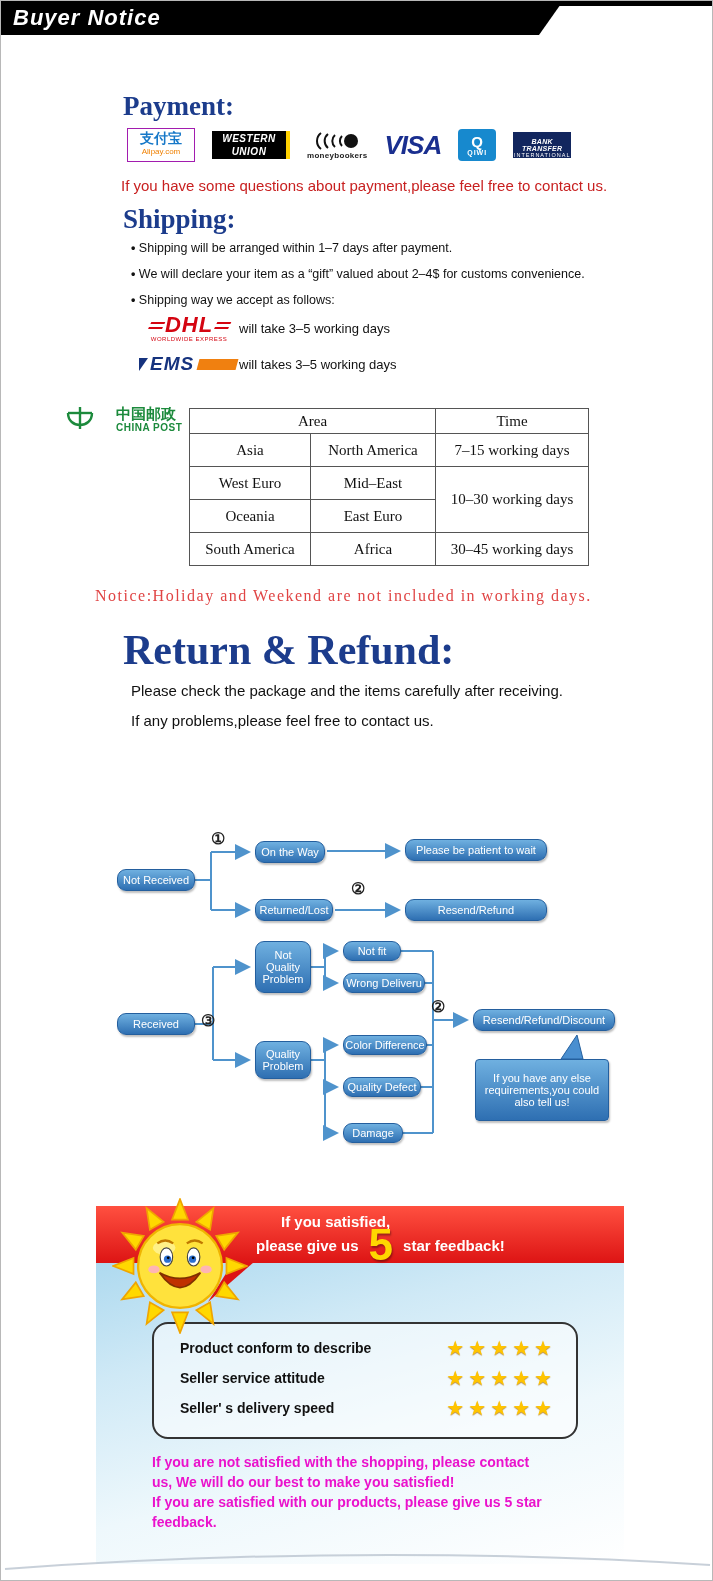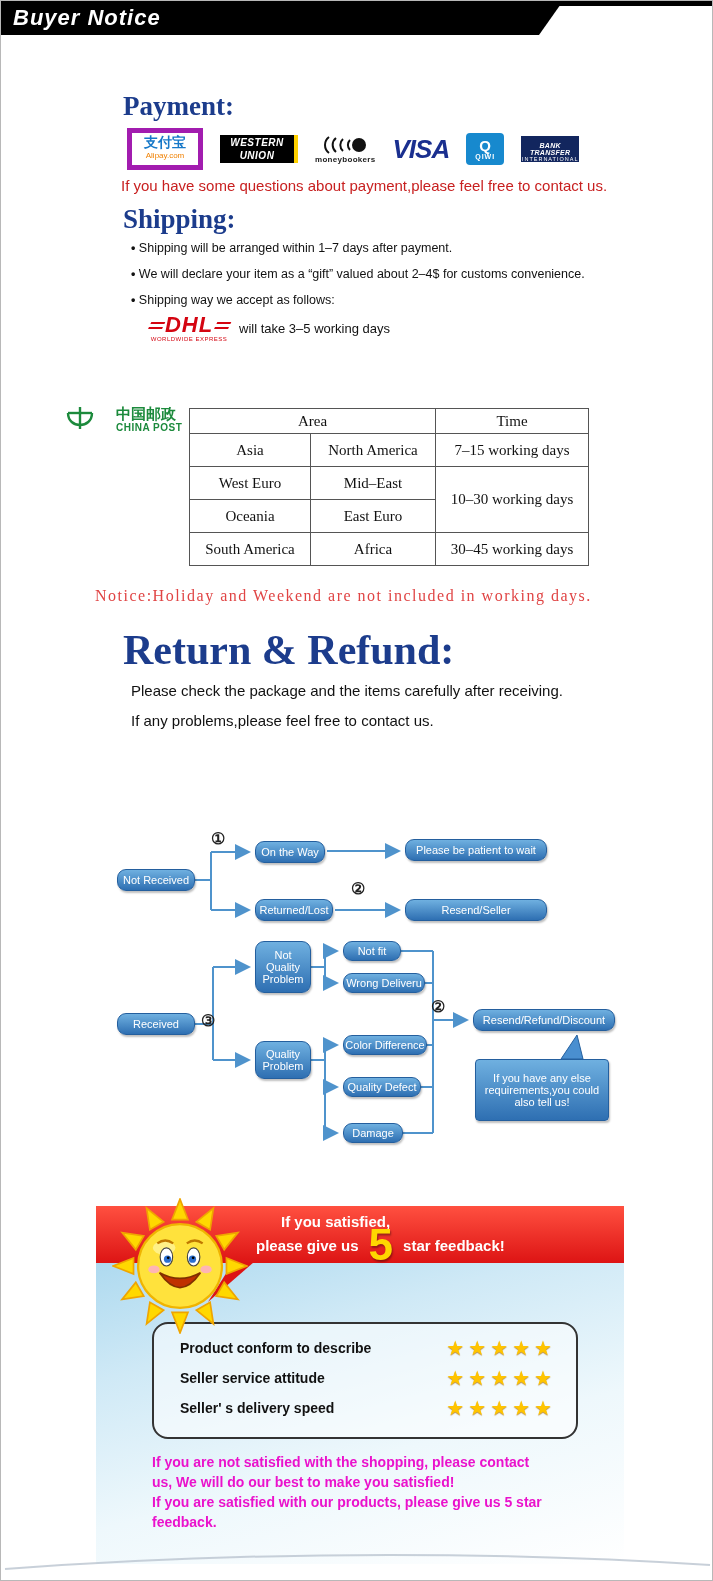--- a/index.html
+++ b/index.html
@@ -14,21 +14,21 @@
     clip-path:polygon(0 0,100% 0,calc(100% - 24px) 100%,0 100%);}
   .banner-title{position:absolute;left:12px;top:4px;color:#fff;
     font-style:italic;font-weight:700;font-size:22px;letter-spacing:1px;}
   
   .h-blue{position:absolute;font-family:"Liberation Serif",serif;font-weight:700;color:#1c3c8c;}
   #payment-h{top:90px;left:122px;font-size:27px;}
   #shipping-h{top:203px;left:122px;font-size:27px;}
   #returns-h{top:625px;left:122px;font-size:42px;}
   
   #logos{position:absolute;top:127px;left:126px;display:flex;align-items:center;gap:17px;}
-  .lg-alipay{width:66px;height:32px;border:5px solid #a21caf;background:#fff;text-align:center;}
+  .lg-alipay{width:66px;height:32px;border:1px solid #a21caf;background:#fff;text-align:center;}
   .lg-alipay .cn{color:#1678c8;font-weight:700;font-size:14px;line-height:18px;}
   .lg-alipay .sub{color:#f08000;font-size:8px;line-height:9px;}
   .lg-wu{width:74px;height:28px;background:#000;color:#fff;text-align:center;
     border-right:4px solid #ffd100;}
   .lg-wu div{font-size:10px;font-weight:700;font-style:italic;line-height:13px;letter-spacing:.5px;}
   .lg-mb{display:flex;flex-direction:column;align-items:center;}
   .lg-mb .mb-label{font-size:8px;font-weight:700;color:#222;letter-spacing:.3px;}
   .lg-visa{font-style:italic;font-weight:700;font-size:26px;color:#1a2f8f;letter-spacing:-1px;}
   .lg-qiwi{width:38px;height:32px;background:#1789ce;border-radius:4px;color:#fff;
     display:flex;flex-direction:column;align-items:center;justify-content:center;}
@@ -160,20 +160,28 @@
   <div class="carrier-row" id="dhl-row">
     <div class="dhl-wrap">
       <div>
         <span class="dhl-stripe"></span><span class="dhl">DHL</span><span class="dhl-stripe"></span>
       </div>
       <div class="dhl-sub">WORLDWIDE EXPRESS</div>
     </div>
     <div class="carrier-note">will take 3–5 working days</div>
   </div>
 
+  <div class="carrier-row" id="ems-row">
+    <div class="ems-wrap">
+      <span class="ems-tri"></span>
+      <span class="ems">EMS</span>
+      <span class="ems-orange"></span>
+    </div>
+    <div class="carrier-note">will takes 3–5 working days</div>
+  </div>
 
   <div id="cnpost">
     <svg width="30" height="26" viewBox="0 0 30 26">
       <g stroke="#1c8a3c" stroke-width="2.4" fill="none">
         <path d="M15 2 V24"></path>
         <path d="M3 8 H27"></path>
         <path d="M3 8 C3 16 9 20 15 20"></path>
         <path d="M27 8 C27 16 21 20 15 20"></path>
       </g>
     </svg>
@@ -257,21 +265,21 @@
 
     <span class="stepnum" style="left:98px;top:0;">①</span>
     <span class="stepnum" style="left:238px;top:50px;">②</span>
     <span class="stepnum" style="left:88px;top:182px;">③</span>
     <span class="stepnum" style="left:318px;top:168px;">②</span>
 
     <div class="flowbox" style="left:4px;top:40px;width:78px;height:22px;">Not Received</div>
     <div class="flowbox" style="left:142px;top:12px;width:70px;height:22px;">On the Way</div>
     <div class="flowbox" style="left:292px;top:10px;width:142px;height:22px;">Please be patient to wait</div>
     <div class="flowbox" style="left:142px;top:70px;width:78px;height:22px;">Returned/Lost</div>
-    <div class="flowbox" style="left:292px;top:70px;width:142px;height:22px;">Resend/Seller</div>
+    <div class="flowbox" style="left:292px;top:70px;width:142px;height:22px;">Resend/Refund</div>
     <div class="flowbox" style="left:4px;top:184px;width:78px;height:22px;">Received</div>
     <div class="flowbox" style="left:142px;top:112px;width:56px;height:52px;">Not Quality Problem</div>
     <div class="flowbox" style="left:230px;top:112px;width:58px;height:20px;">Not fit</div>
     <div class="flowbox" style="left:230px;top:144px;width:82px;height:20px;">Wrong Deliveru</div>
     <div class="flowbox" style="left:142px;top:212px;width:56px;height:38px;">Quality Problem</div>
     <div class="flowbox" style="left:230px;top:206px;width:84px;height:20px;">Color Difference</div>
     <div class="flowbox" style="left:230px;top:248px;width:78px;height:20px;">Quality Defect</div>
     <div class="flowbox" style="left:230px;top:294px;width:60px;height:20px;">Damage</div>
     <div class="flowbox" style="left:360px;top:180px;width:142px;height:22px;">Resend/Refund/Discount</div>
     <div class="flowbox bubble" style="left:362px;top:230px;width:134px;height:62px;">If you have any else requirements,you could also tell us!</div>

